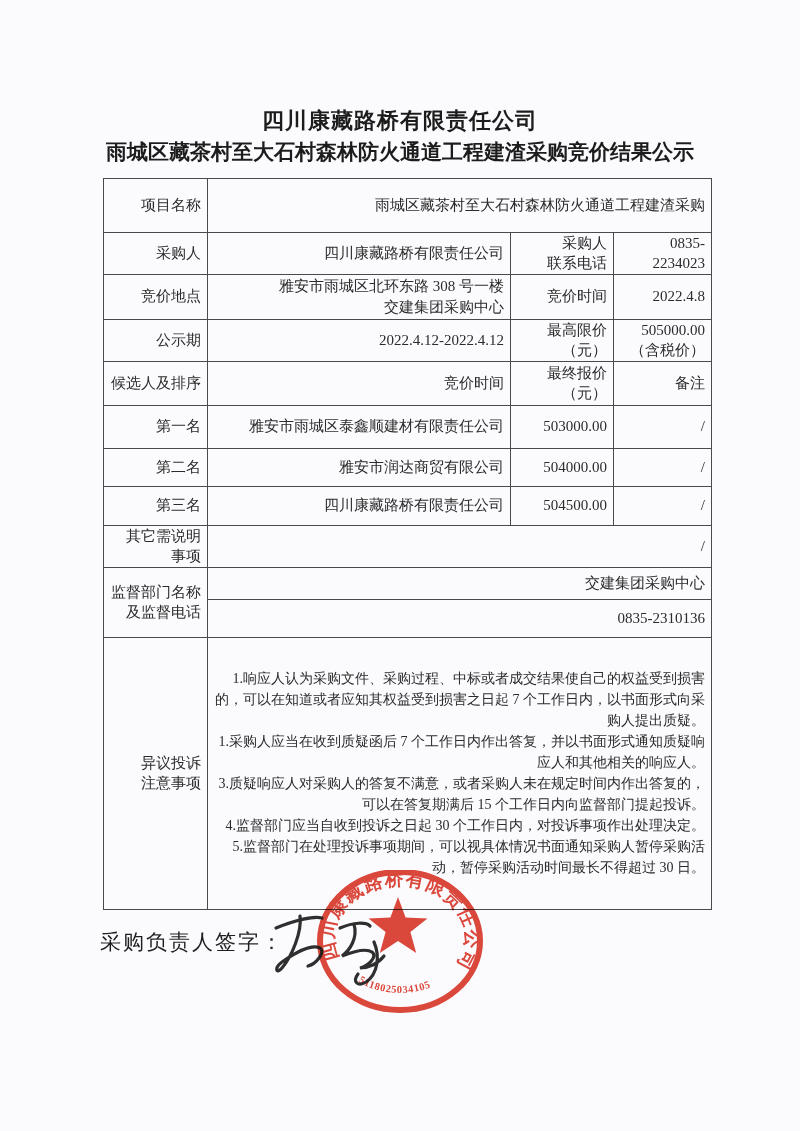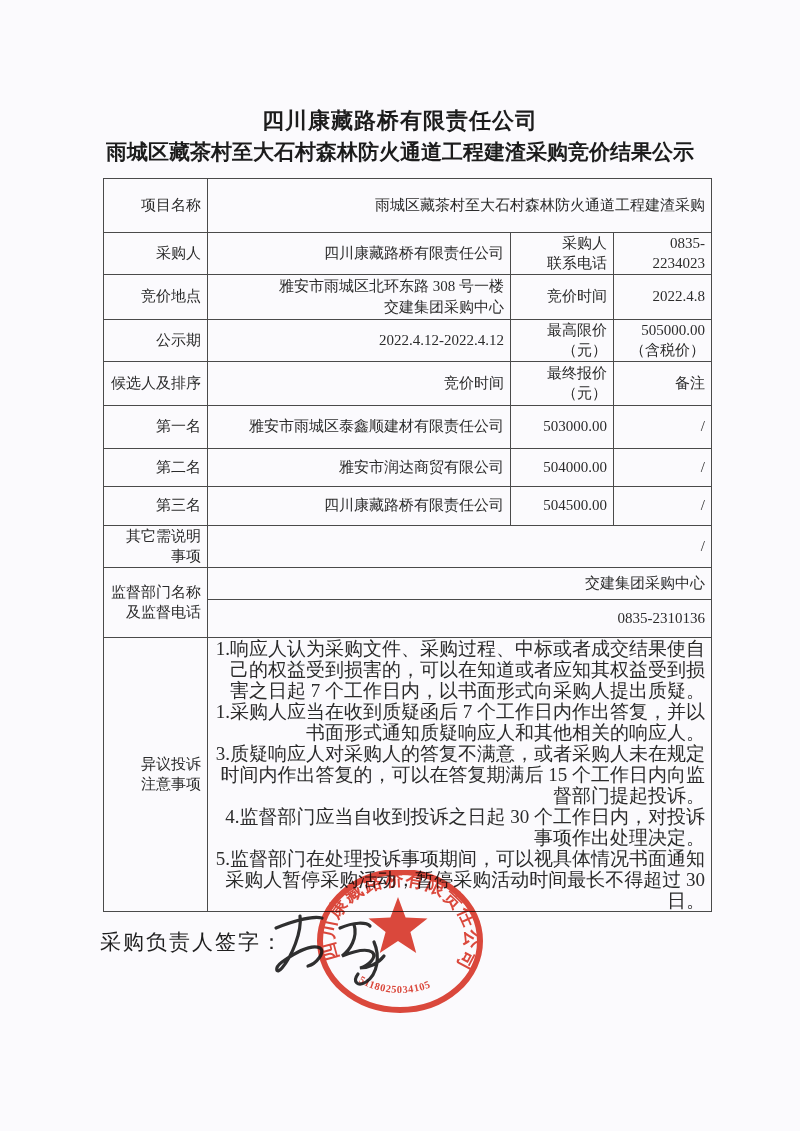--- a/index.html
+++ b/index.html
@@ -45,21 +45,21 @@
   td.pre { white-space: pre-line; }
   td.left { text-align: left; padding-left: 9px; }
   td.objection-cell {
     text-align: left;
     vertical-align: middle;
     padding: 14px 12px 14px 9px;
   }
   td.objection-cell p {
     margin: 0;
     line-height: 21px;
-    font-size: 19px;
+    font-size: 14px;
   }
   .sign-row {
     position: absolute;
     left: 100px; top: 928px;
     font-size: 21px;
     letter-spacing: 2px;
     color: #1f1f1f;
   }
   .signature-svg {
     position: absolute;

